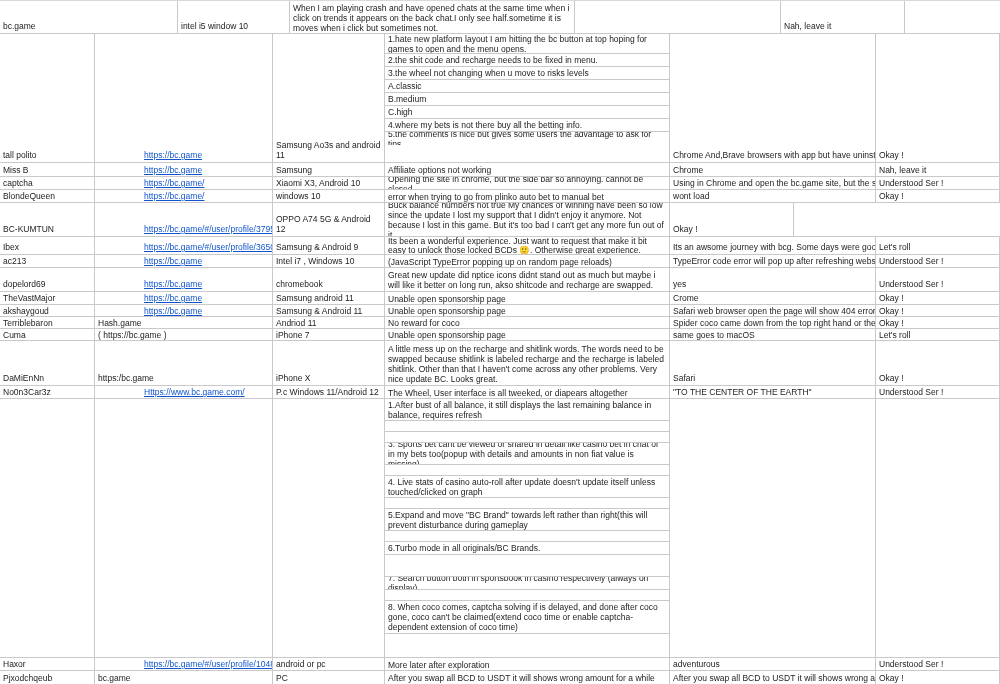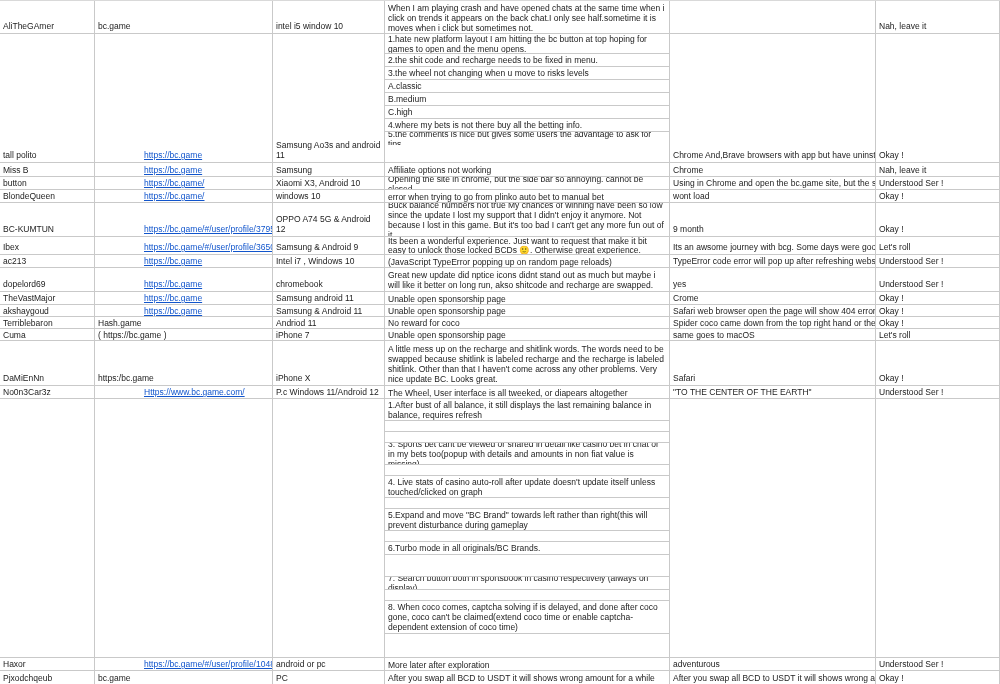--- a/index.html
+++ b/index.html
@@ -24,21 +24,20 @@
   }
   .dsub:not(:last-child){border-bottom:1px solid #c9c9c9;}
   .link{color:#1155cc;text-decoration:underline;cursor:pointer;padding-left:46px;}
 </style>
 </head>
 <body>
 
 <div class="sheet">
 
   <div class="grp" style="height:33px">
-    <div class="c ca vb">AliTheGAmer</div>
     <div class="c cb vb">bc.game</div>
     <div class="c cc vb">intel i5 window 10</div>
     <div class="c cd">
       <div class="dsub" style="height:33px">When I am playing crash and have opened chats at the same time when i click on trends it appears on the back chat.I only see half.sometime it is moves when i click but sometimes not.</div>
     </div>
     <div class="c ce vb"></div>
     <div class="c cf vb">Nah, leave it</div>
   </div>
 
   <div class="grp" style="height:129px">
@@ -68,21 +67,21 @@
       </div>
     <div class="c cc vm">Samsung</div>
     <div class="c cd">
       <div class="dsub" style="height:14px">Affiliate options not working</div>
     </div>
     <div class="c ce vm">Chrome</div>
     <div class="c cf vm">Nah, leave it</div>
   </div>
 
   <div class="grp" style="height:13px">
-    <div class="c ca vm">button</div>
+    <div class="c ca vm">captcha</div>
     <div class="c cb vm">
         <span class="link">https://bc.game/</span>
       </div>
     <div class="c cc vm">Xiaomi X3, Android 10</div>
     <div class="c cd">
       <div class="dsub" style="height:13px">Opening the site in chrome, but the side bar so annoying. cannot be closed.</div>
     </div>
     <div class="c ce vm">Using in Chrome and open the bc.game site, but the sidebar</div>
     <div class="c cf vm">Understood Ser !</div>
   </div>
@@ -102,21 +101,20 @@
 
   <div class="grp" style="height:34px">
     <div class="c ca vb">BC-KUMTUN</div>
     <div class="c cb vb">
         <span class="link">https://bc.game/#/user/profile/3795659</span>
       </div>
     <div class="c cc vb">OPPO A74 5G &amp; Android 12</div>
     <div class="c cd">
       <div class="dsub" style="height:34px">Buck balance numbers not true My chances of winning have been so low since the update I lost my support that I didn't enjoy it anymore. Not because I lost in this game. But it's too bad I can't get any more fun out of it.</div>
     </div>
-    <div class="c ce vb">9 month</div>
     <div class="c cf vb">Okay !</div>
   </div>
 
   <div class="grp" style="height:18px">
     <div class="c ca vb">Ibex</div>
     <div class="c cb vb">
         <span class="link">https://bc.game/#/user/profile/3650716</span>
       </div>
     <div class="c cc vb">Samsung &amp; Android 9</div>
     <div class="c cd">

